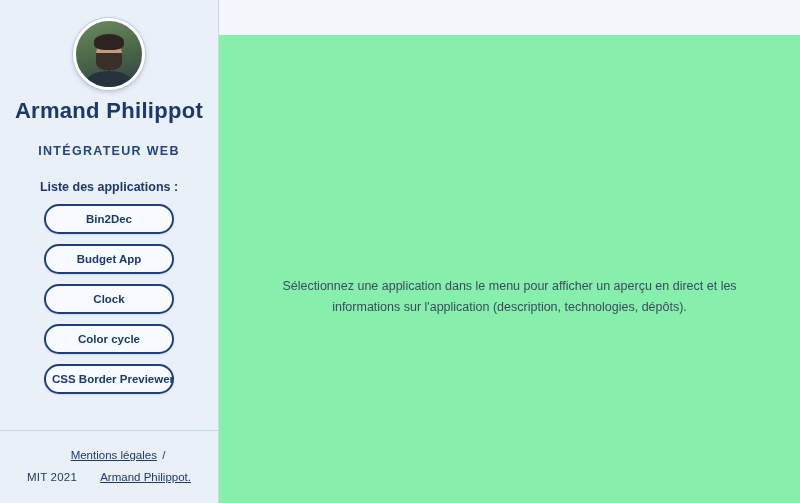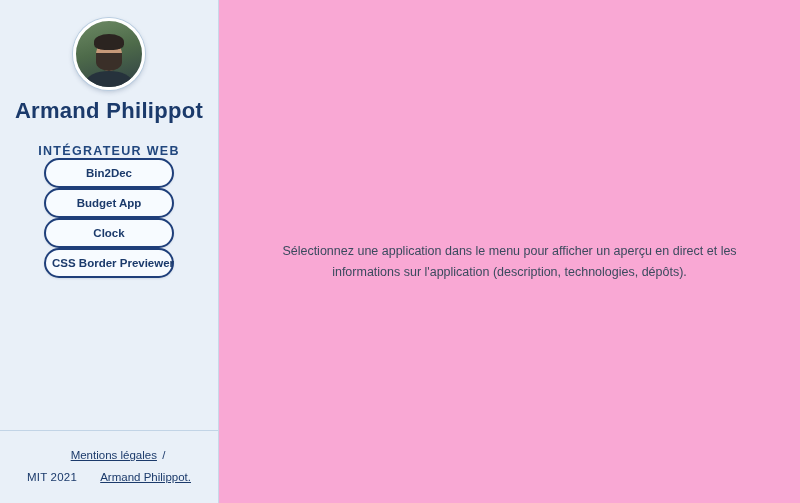--- a/index.html
+++ b/index.html
@@ -114,20 +114,21 @@
     text-align: center;
   }
   .app-list {
     list-style: none;
     margin: 0;
     padding: 0 0 10px 0;
     width: 100%;
     display: flex;
     flex-direction: column;
     align-items: center;
+    gap: 10px;
   }
   .app-btn {
     display: block;
     box-sizing: border-box;
     width: 130px;
     padding: 7px 6px;
     text-align: center;
     font-size: 11.5px;
     font-weight: bold;
     color: #1b3a6b;
@@ -161,22 +162,23 @@
     color: #1b3a6b;
     padding: 0 2px;
   }
   .footer-license {
     letter-spacing: 0.2px;
     margin-top: 23px;
   }
   
   .main {
     flex: 1 1 auto;
-    background: #f9a8d4;
+    background: #86efac;
     position: relative;
+    margin-top: 35px;
   }
   .placeholder {
     position: absolute;
     top: 228px;
     left: 0;
     right: 0;
     padding: 0 60px;
     text-align: center;
     font-size: 12.5px;
     line-height: 1.75;
@@ -193,30 +195,34 @@
 
       <div class="avatar">
         <div class="body"></div>
         <div class="face"></div>
         <div class="hair"></div>
         <div class="beard"></div>
       </div>
 
       <h1 class="name">Armand Philippot</h1>
       <p class="job-title">INTÉGRATEUR WEB</p>
+      <h2 class="apps-label">Liste des applications :</h2>
 
       <ul class="app-list">
         <li>
           <a class="app-btn">Bin2Dec</a>
         </li>
         <li>
           <a class="app-btn">Budget App</a>
         </li>
         <li>
           <a class="app-btn">Clock</a>
+        </li>
+        <li>
+          <a class="app-btn">Color cycle</a>
         </li>
         <li>
           <a class="app-btn">CSS Border Previewer</a>
         </li>
 
       </ul>
     </div>
 
     <footer class="sidebar-footer">
       <div class="footer-row">

